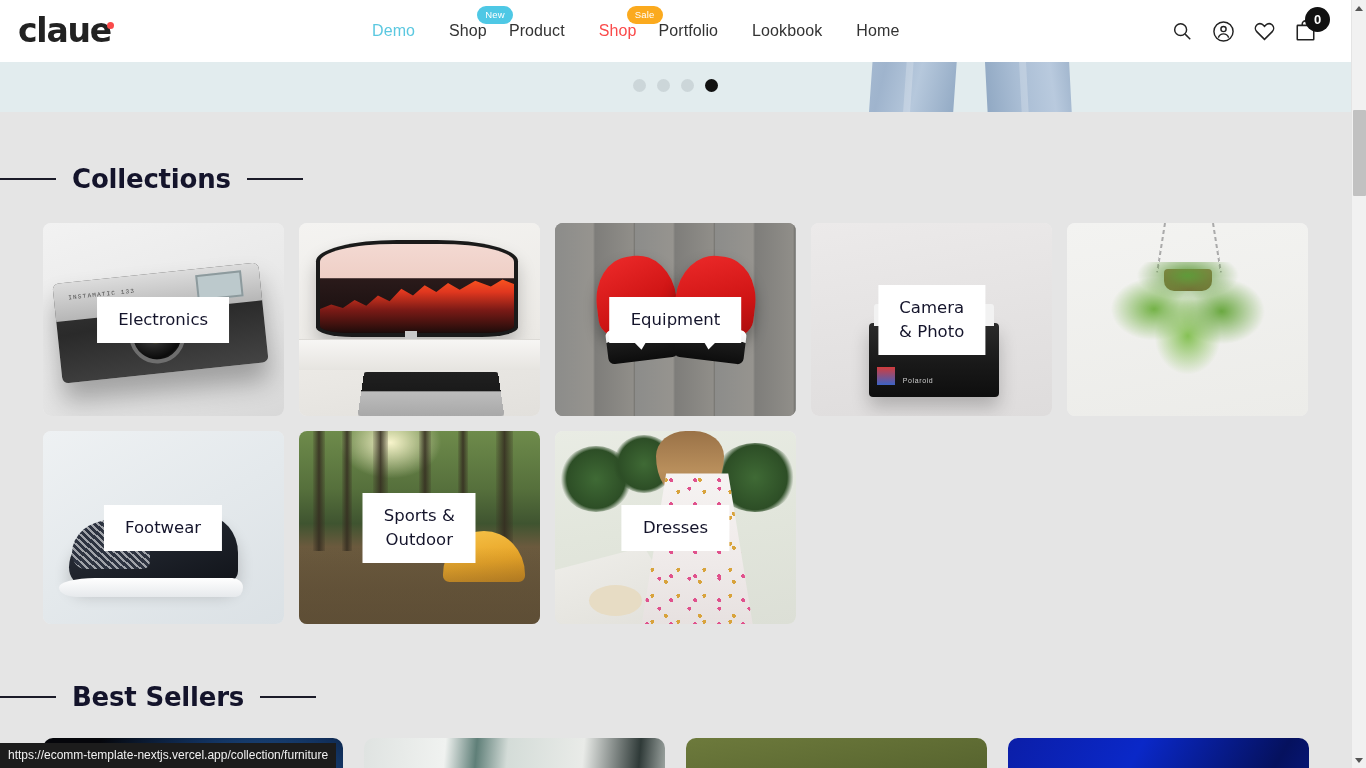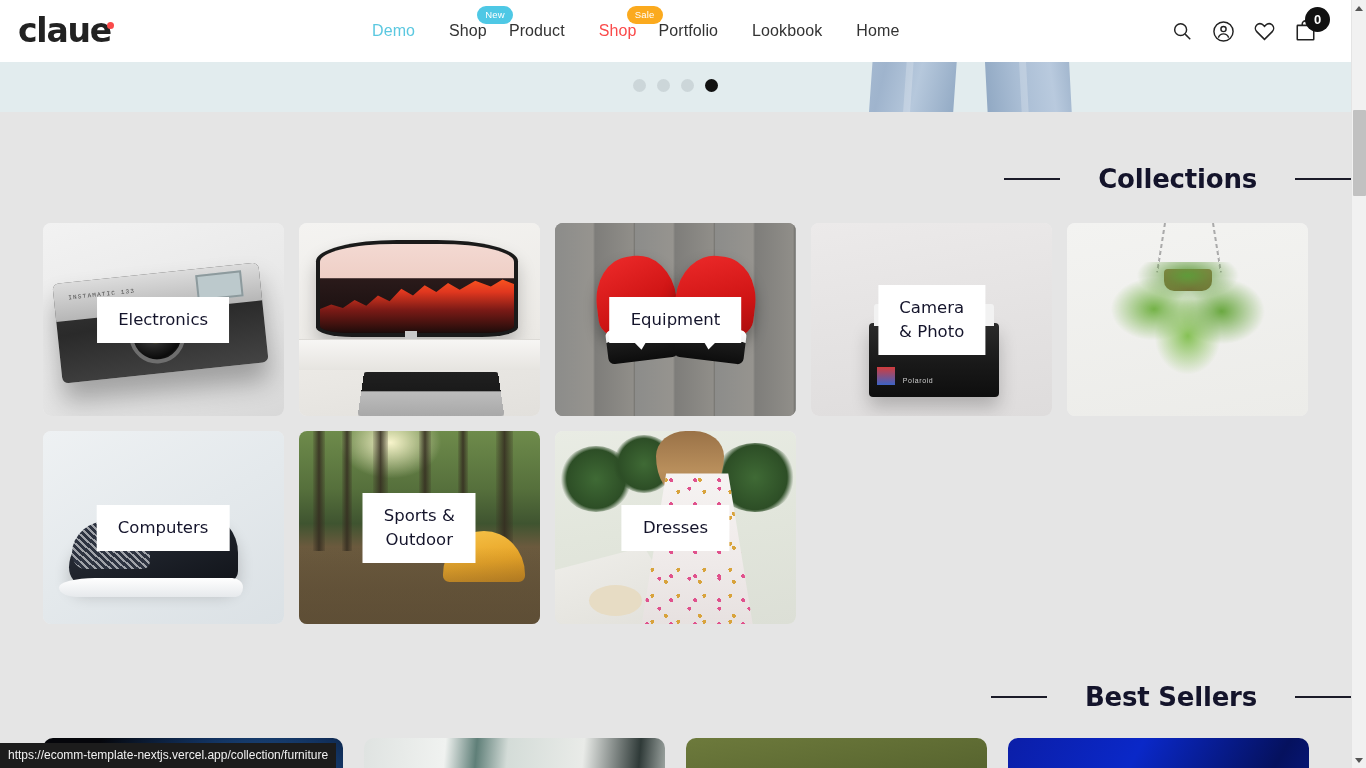--- a/index.html
+++ b/index.html
@@ -185,22 +185,22 @@
     border-radius: 50%;
     background: #ccd6d9;
     cursor: pointer;
   }
   .hdot.active { background: #111111; }
 
   
   .section-head {
     display: flex;
     align-items: center;
-    justify-content: flex-end;
-    gap: 38px;
+    justify-content: flex-start;
+    gap: 16px;
   }
   .section-head .rule {
     width: 56px;
     height: 2px;
     background: #1b1b28;
   }
   .section-head .title {
     font-size: 26px;
     font-weight: bold;
     color: #14142b;
@@ -819,21 +819,21 @@
       </div>
 
       <div class="coll-card">
         <div class="art art-footwear">
           <div class="shoe">
             <div class="shoe-knit"></div>
           </div>
           <div class="shoe-accent"></div>
           <div class="shoe-sole"></div>
         </div>
-        <div class="coll-label">Computers</div>
+        <div class="coll-label">Footwear</div>
       </div>
 
       <div class="coll-card">
         <div class="art art-sports">
           <div class="tree" style="left:6%;width:5%"></div>
           <div class="tree" style="left:18%;width:4%"></div>
           <div class="tree" style="left:31%;width:6%"></div>
           <div class="tree" style="left:50%;width:5%"></div>
           <div class="tree" style="left:66%;width:4%"></div>
           <div class="tree" style="left:82%;width:7%"></div>

